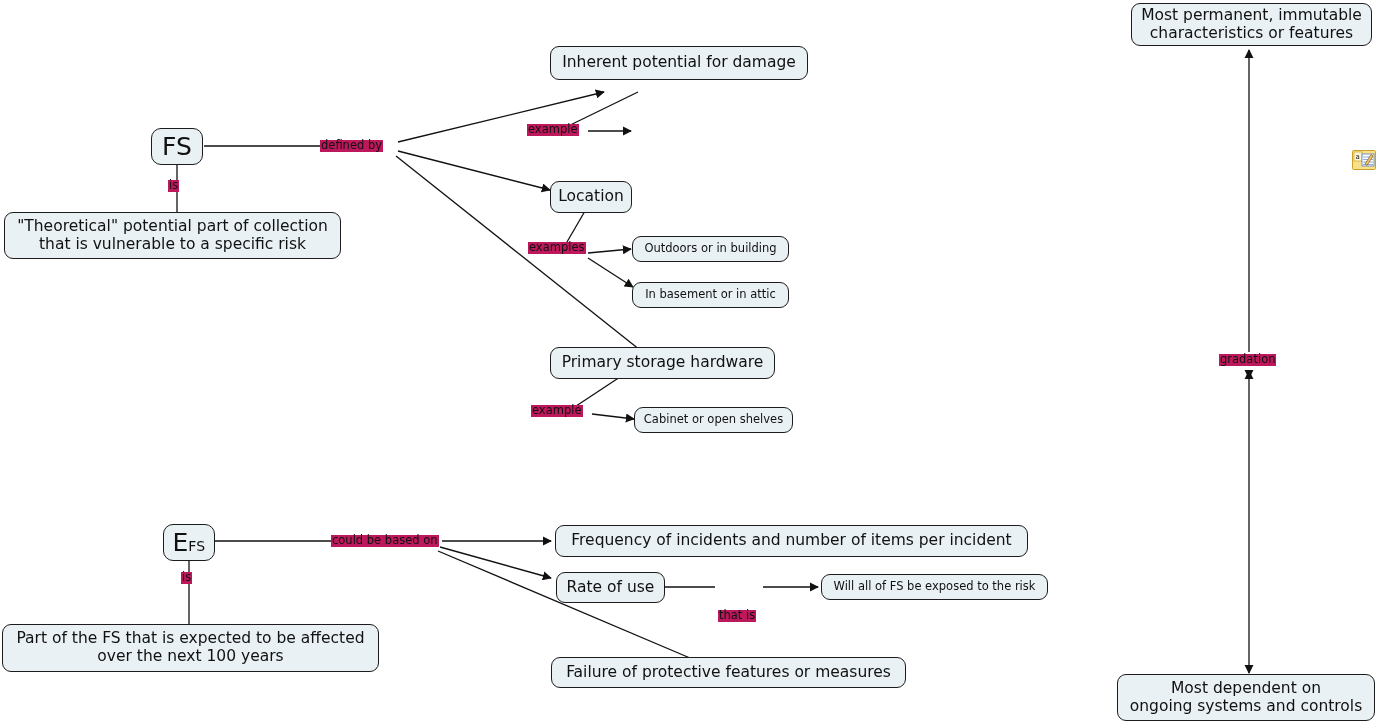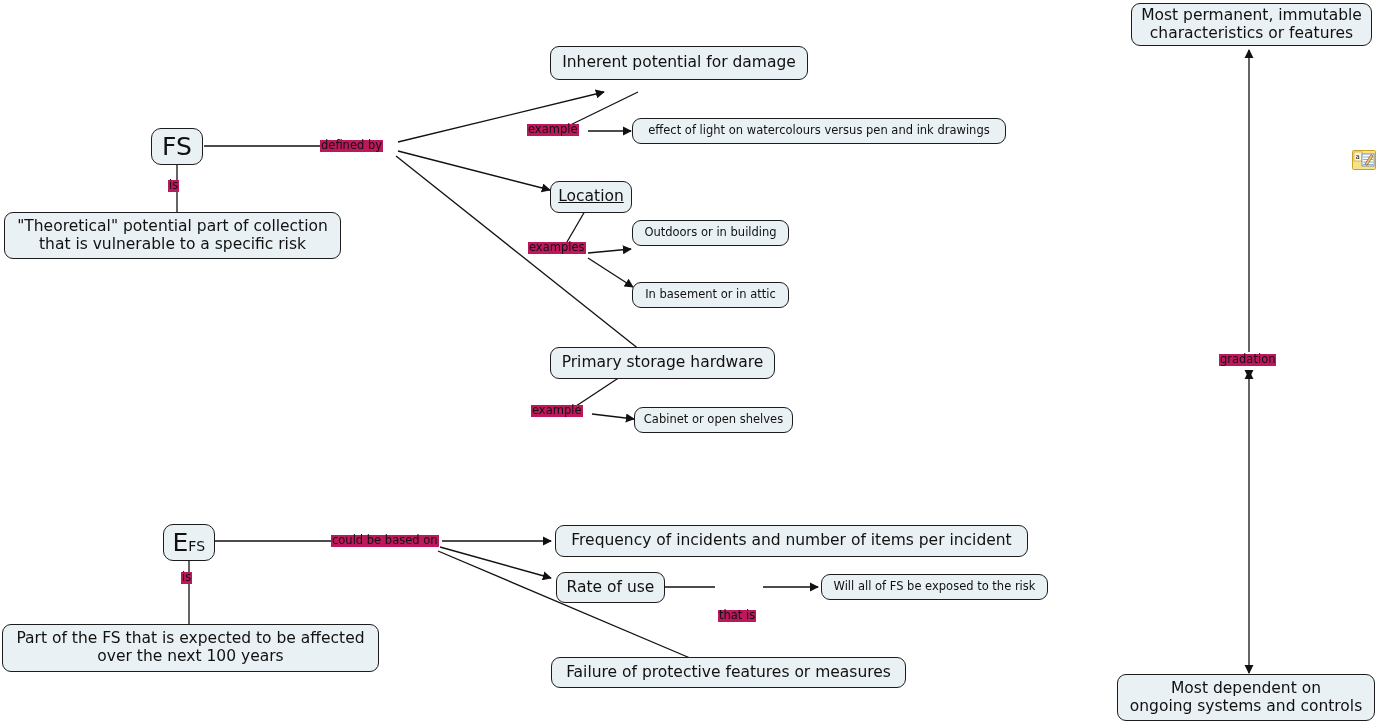--- a/index.html
+++ b/index.html
@@ -130,29 +130,26 @@
 
   <div class="node md" style="left:4px; top:212px; width:337px; height:47px;">
     <span>"Theoretical" potential part of collection
 that is vulnerable to a specific risk</span>
   </div>
 
   <div class="node md" style="left:550px; top:46px; width:258px; height:34px;">
     <span>Inherent potential for damage</span>
   </div>
 
-  <div class="node sm" style="left:632px; top:118px; width:374px; height:26px;">
-    <span>effect of light on watercolours versus pen and ink drawings</span>
-  </div>
-
-  <div class="node md" style="left:550px; top:181px; width:82px; height:32px;text-decoration:underline;">
+
+  <div class="node md" style="left:550px; top:181px; width:82px; height:32px;">
     <span>Location</span>
   </div>
 
-  <div class="node sm" style="left:632px; top:220px; width:157px; height:26px;">
+  <div class="node sm" style="left:632px; top:236px; width:157px; height:26px;">
     <span>Outdoors or in building</span>
   </div>
 
   <div class="node sm" style="left:632px; top:282px; width:157px; height:26px;">
     <span>In basement or in attic</span>
   </div>
 
   <div class="node md" style="left:550px; top:347px; width:225px; height:32px;border-radius:9px;">
     <span>Primary storage hardware</span>
   </div>

